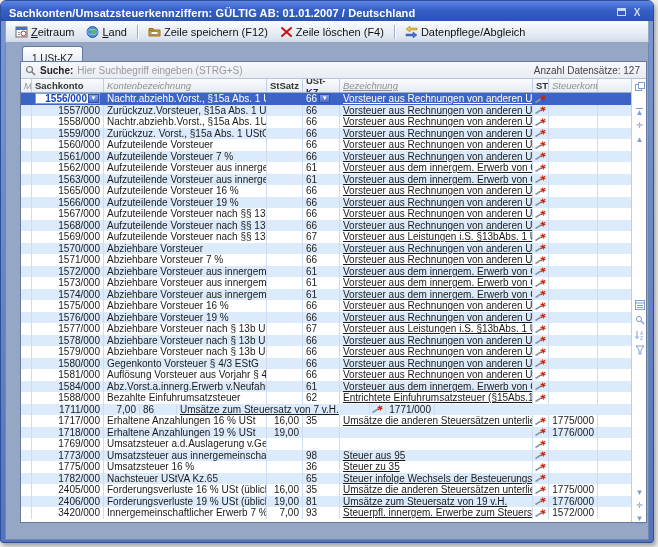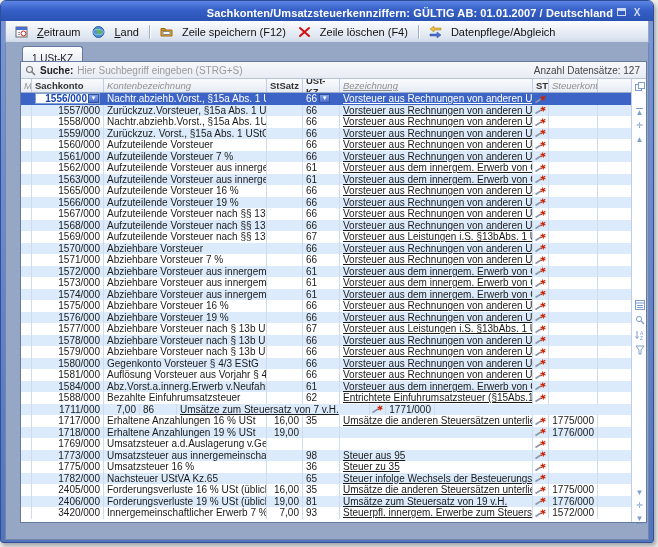--- a/index.html
+++ b/index.html
@@ -9,31 +9,31 @@
   .window { position:absolute; left:0; top:0; width:654px; height:543px;
     border:1px solid #2e4f9a; border-radius:6px 6px 3px 3px;
     background:linear-gradient(#7b97d4,#5374bd);
     padding:0 4px 4px 4px; box-shadow:2px 3px 4px rgba(60,70,90,.45); }
 
   
   .titlebar { height:20px; margin:0 -4px; padding:3px 8px 0 8px;
     border-radius:5px 5px 0 0; display:flex; align-items:center;
     background:linear-gradient(#5c85e4 0%,#3660c8 45%,#2a52b4 100%); }
   .titlebar .title { color:#fff; font-size:11px; font-weight:bold;
-    letter-spacing:.1px; flex:1; white-space:nowrap;text-align:right; }
+    letter-spacing:.1px; flex:1; white-space:nowrap; }
   .win-btn { color:#cfdaf2; font-size:10px; font-weight:bold; width:16px;
     text-align:center; cursor:default; line-height:12px; }
   .restore-glyph { display:inline-block; width:9px; height:8px;
     border:1px solid #cfdaf2; border-top:3px solid #cfdaf2; }
 
   
   .toolbar { height:22px; background:linear-gradient(#fbfcfe,#dde5f0 80%,#cfd9e8);
     border:1px solid #94a6c4; border-top:none; display:flex; align-items:center;
     padding:0 4px; gap:2px; }
-  .tb-btn { display:flex; align-items:center; gap:9px; padding:1px 5px;
+  .tb-btn { display:flex; align-items:center; gap:3px; padding:1px 5px;
     font-size:11px; color:#111; cursor:default; white-space:nowrap; }
   .tb-sep { width:1px; height:14px; background:#9fafc9; margin:0 3px;
     box-shadow:1px 0 0 #fff; }
   .hk { display:inline-block; }
   .hk::first-letter { text-decoration:underline; }
   .tb-ic { width:13px; height:12px; display:inline-block; }
 
   
   .content { position:relative; height:497px; background:#96a7c6;
     border:1px solid #7287ad; border-top:none; }

